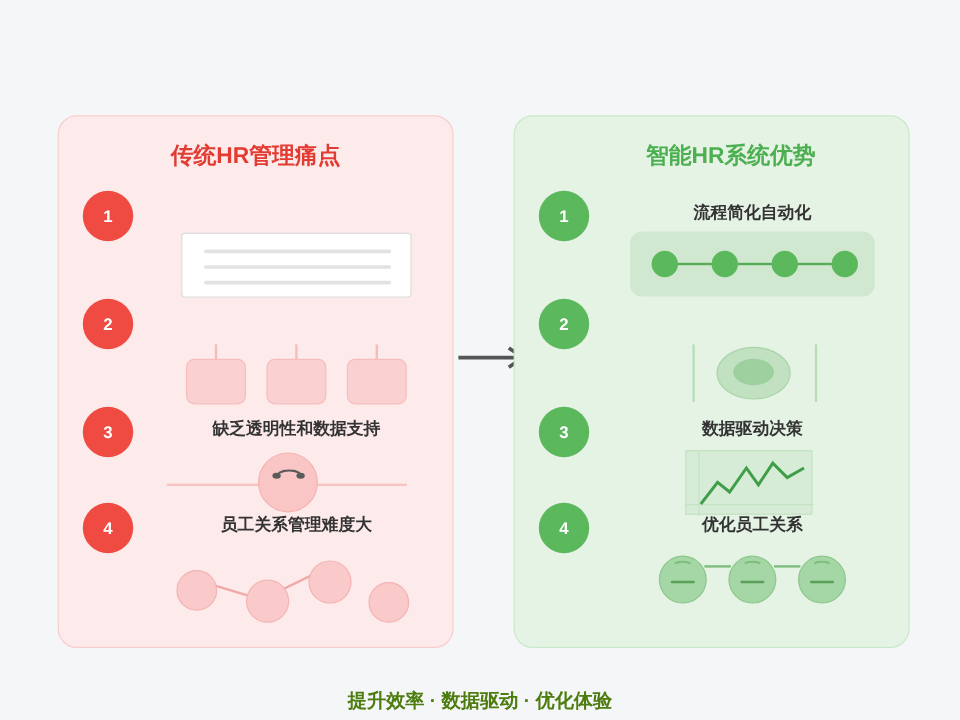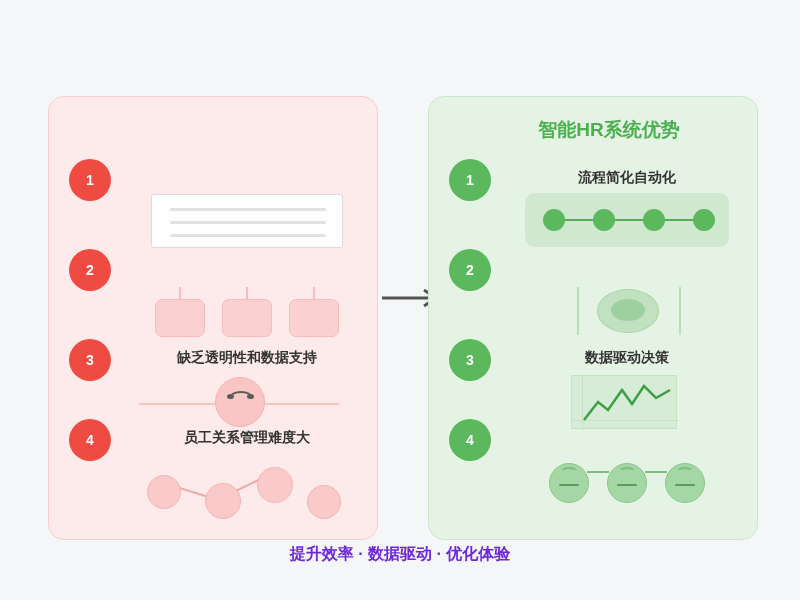--- a/index.html
+++ b/index.html
@@ -176,31 +176,32 @@
   .smile-hair {
     position: absolute; left: 10px; top: 3px; width: 18px; height: 10px;
     border: 2px solid #7dbd7d; border-radius: 50%;
     border-bottom-color: transparent;
     border-left-color: transparent; border-right-color: transparent;
   }
 
   .arrow { position: absolute; left: 380px; top: 286px; width: 62px; height: 24px; }
 
   .footer {
-    position: absolute; top: 544px; left: 0; width: 800px;
-    text-align: center; font-size: 16px; font-weight: bold; color: #6d28d9;
+    position: absolute; top: 574px; left: 0; width: 800px;
+    text-align: center; font-size: 16px; font-weight: bold; color: #4d7c0f;
   }
 </style>
 </head>
 <body>
 
 <div class="page">
 
 
   <div class="panel panel-left">
+    <div class="panel-title">传统HR管理痛点</div>
 
     <div class="item item-1">
       <div class="badge">1</div>
       <div class="art">
         <div class="doc-box">
           <div class="doc-line l1"></div>
           <div class="doc-line l2"></div>
           <div class="doc-line l3"></div>
         </div>
       </div>
@@ -290,20 +291,21 @@
           <div class="chart-grid-h" style="top:44px;"></div>
           <svg width="106" height="54" viewBox="0 0 106 54" style="position:absolute;left:0;top:0;">
             <polyline points="12,44 26,26 36,34 50,14 60,28 72,10 84,22 98,14" fill="none" stroke="#3f9e48" stroke-width="2.5"></polyline>
           </svg>
         </div>
       </div>
     </div>
 
     <div class="item item-4">
       <div class="badge">4</div>
+      <div class="item-label">优化员工关系</div>
       <div class="art">
         <div class="smile-link q1"></div>
         <div class="smile-link q2"></div>
         <div class="smile-node p1">
             <div class="smile-hair"></div>
             <div class="smile-mouth"></div>
           </div>
         <div class="smile-node p2">
             <div class="smile-hair"></div>
             <div class="smile-mouth"></div>

